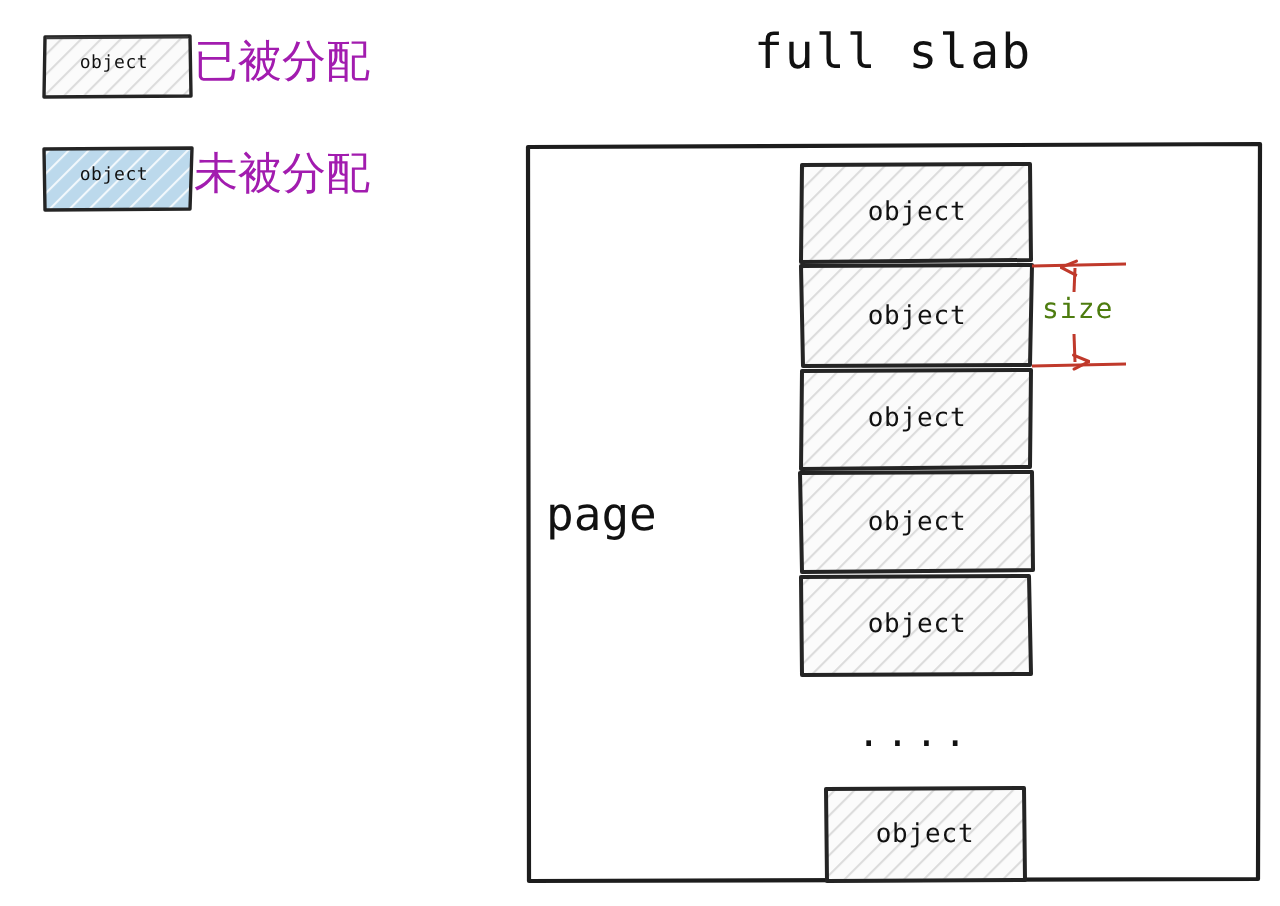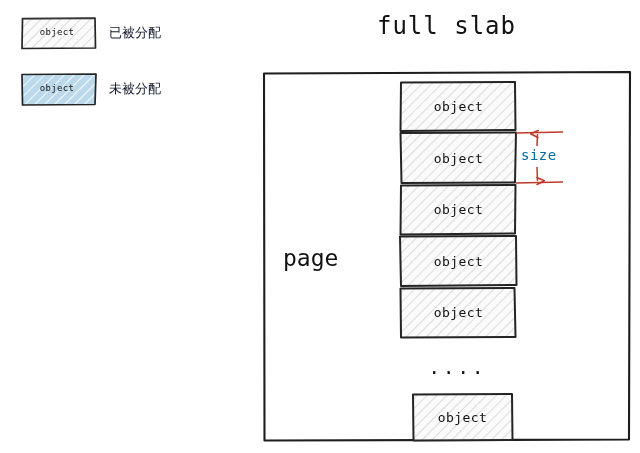--- a/index.html
+++ b/index.html
@@ -43,42 +43,42 @@
   }
   .legend-box .bx-label {
     position: relative;
     z-index: 3;
     font-family: "DejaVu Sans Mono", monospace;
     font-size: 9px;
     color: #111;
     letter-spacing: .3px;
   }
   .legend-label {
-    margin-left: 15px;
-    font-size: 13px;
-    color: #0f172a;
+    margin-left: 3px;
+    font-size: 22px;
+    color: #a21caf;
     line-height: 1;
     white-space: nowrap;
   }
 
   
   #diagram-title {
     position: absolute;
     left: 263px;
     top: 12px;
     width: 367px;
     text-align: center;
     font-family: "DejaVu Sans Mono", monospace;
     font-size: 24px;
     color: #111;
     letter-spacing: 1px;
   }
   #page-label {
     position: absolute;
-    left: 283px;
+    left: 273px;
     top: 245px;
     font-family: "DejaVu Sans Mono", monospace;
     font-size: 23px;
     color: #111;
   }
 
   
   .obj-box {
     position: absolute;
     box-sizing: border-box;
@@ -107,21 +107,21 @@
     color: #111;
   }
 
   
   #size-label {
     position: absolute;
     left: 521px;
     top: 147px;
     font-family: "DejaVu Sans Mono", monospace;
     font-size: 14px;
-    color: #0369a1;
+    color: #4d7c0f;
     letter-spacing: .5px;
   }
 </style>
 </head>
 <body>
 
 <svg id="canvas" viewBox="0 0 640 453" xmlns="http://www.w3.org/2000/svg">
   <defs>
 
     <pattern id="hatchGrey" width="7" height="7" patternUnits="userSpaceOnUse" patternTransform="rotate(45)">

